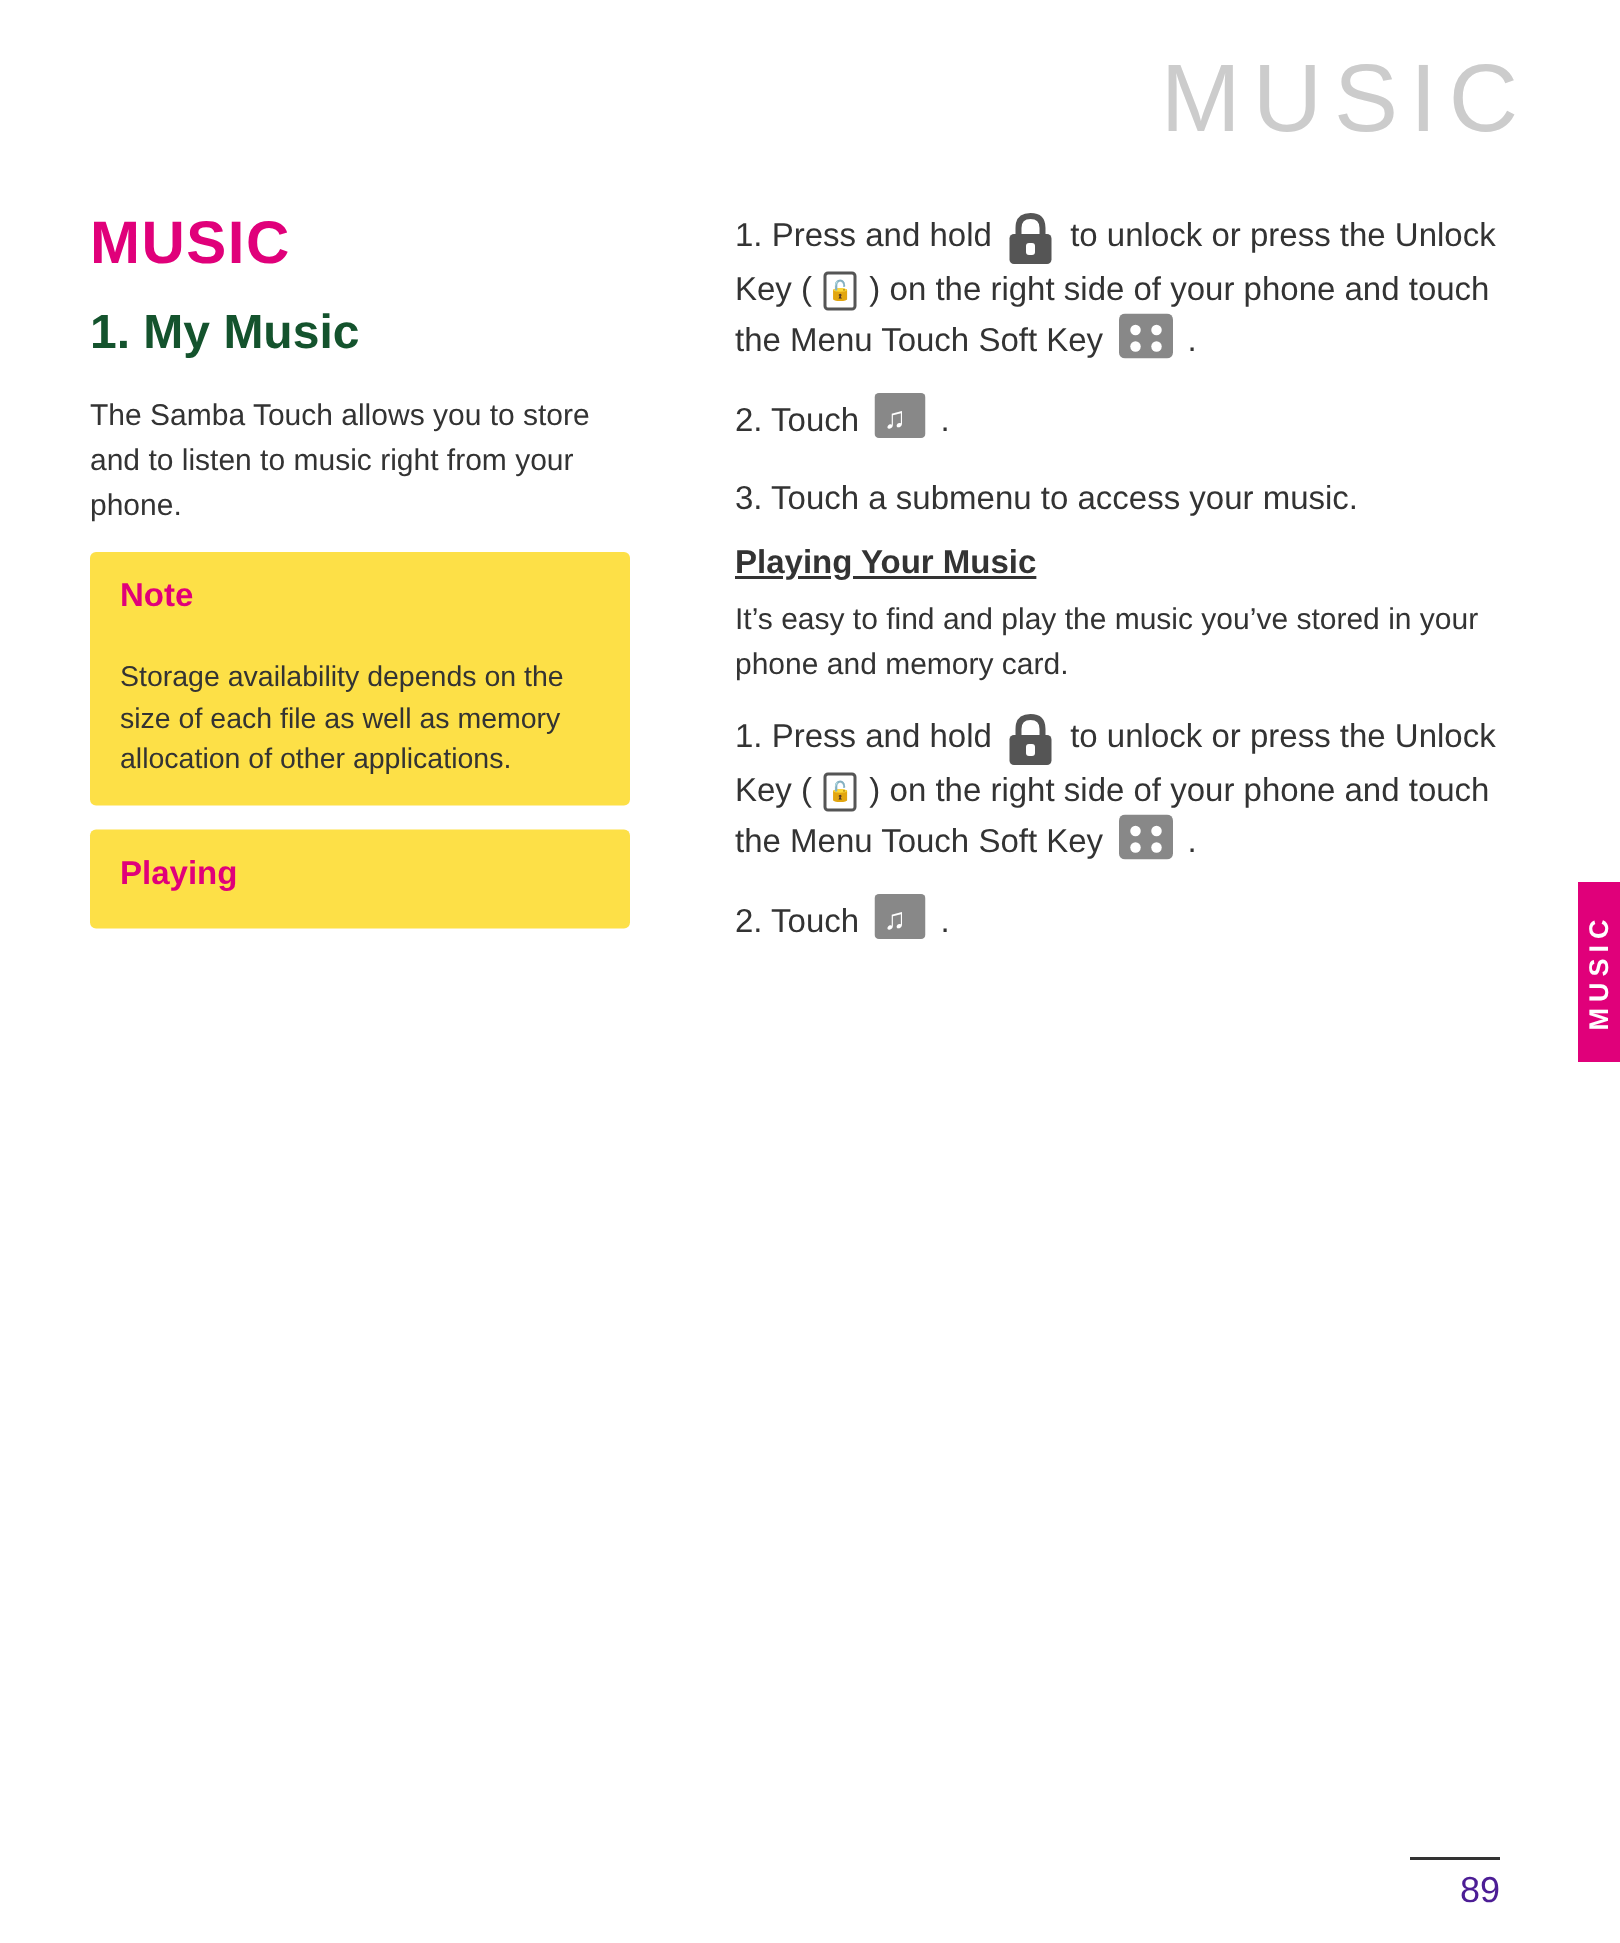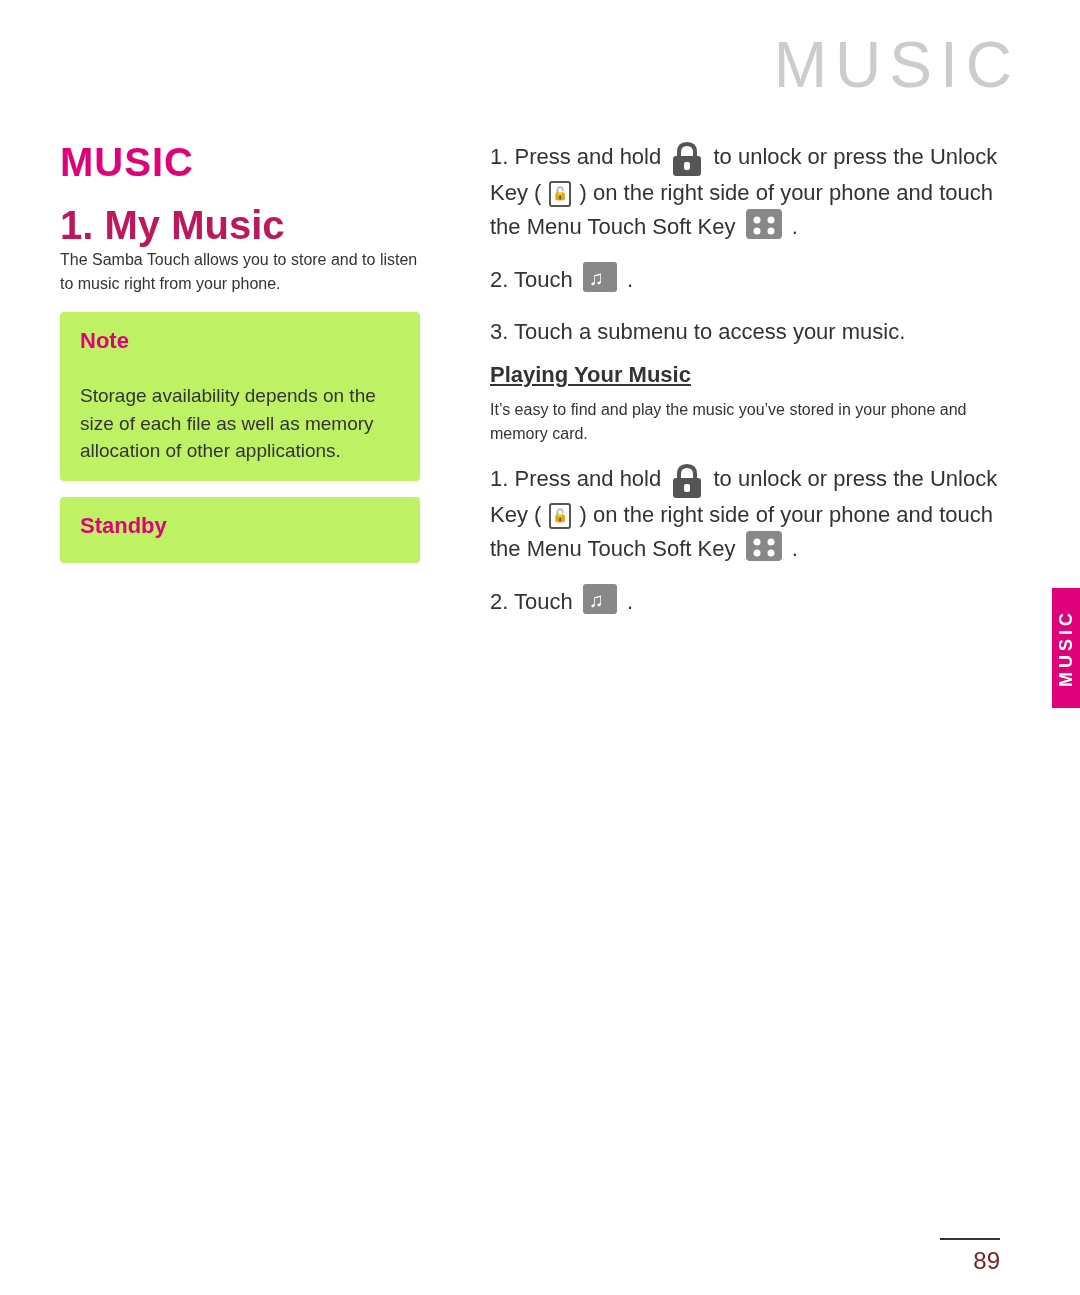--- a/index.html
+++ b/index.html
@@ -56,37 +56,37 @@
     .section-heading {
       font-size: 40px;
       font-weight: 700;
       color: #e0007a;
       margin-bottom: 18px;
       letter-spacing: 1px;
     }
 
     
     .sub-heading {
-      font-size: 40px;
-      font-weight: 700;
-      color: #be185d;
-      margin-bottom: 0;
+      font-size: 32px;
+      font-weight: 700;
+      color: #14532d;
+      margin-bottom: 22px;
     }
 
     
     .body-text {
-      font-size: 16px;
+      font-size: 20px;
       line-height: 1.5;
       color: #333333;
       margin-bottom: 16px;
     }
 
     
     .info-box {
-      background: #bef264;
+      background: #fde047;
       border-radius: 4px;
       padding: 16px 20px;
       margin-bottom: 16px;
     }
     .info-box-title {
       font-size: 22px;
       font-weight: 700;
       color: #e0007a;
       margin-bottom: 8px;
     }
@@ -142,21 +142,21 @@
       color: white;
       letter-spacing: 4px;
     }
 
     
     .page-number {
       position: absolute;
       bottom: 20px;
       right: 80px;
       font-size: 24px;
-      color: #7f1d1d;
+      color: #4c1d95;
     }
 
     
     .divider {
       position: absolute;
       bottom: 55px;
       right: 80px;
       width: 60px;
       height: 2px;
       background: #333;
@@ -187,21 +187,21 @@
     <div class="sub-heading">1. My Music</div>
 
     <p class="body-text">The Samba Touch allows you to store and to listen to music right from your phone.</p>
 
     <div class="info-box">
       <div class="info-box-title">Note</div>
       <div class="info-box-text">Storage availability depends on the size of each file as well as memory allocation of other applications.</div>
     </div>
 
     <div class="info-box">
-      <div class="info-box-title">Standby</div>
+      <div class="info-box-title">Playing</div>
     </div>
 
   </div>
 
   <div class="right-col">
 
     <div class="step-item">
       <span>
         1. Press and hold
         

